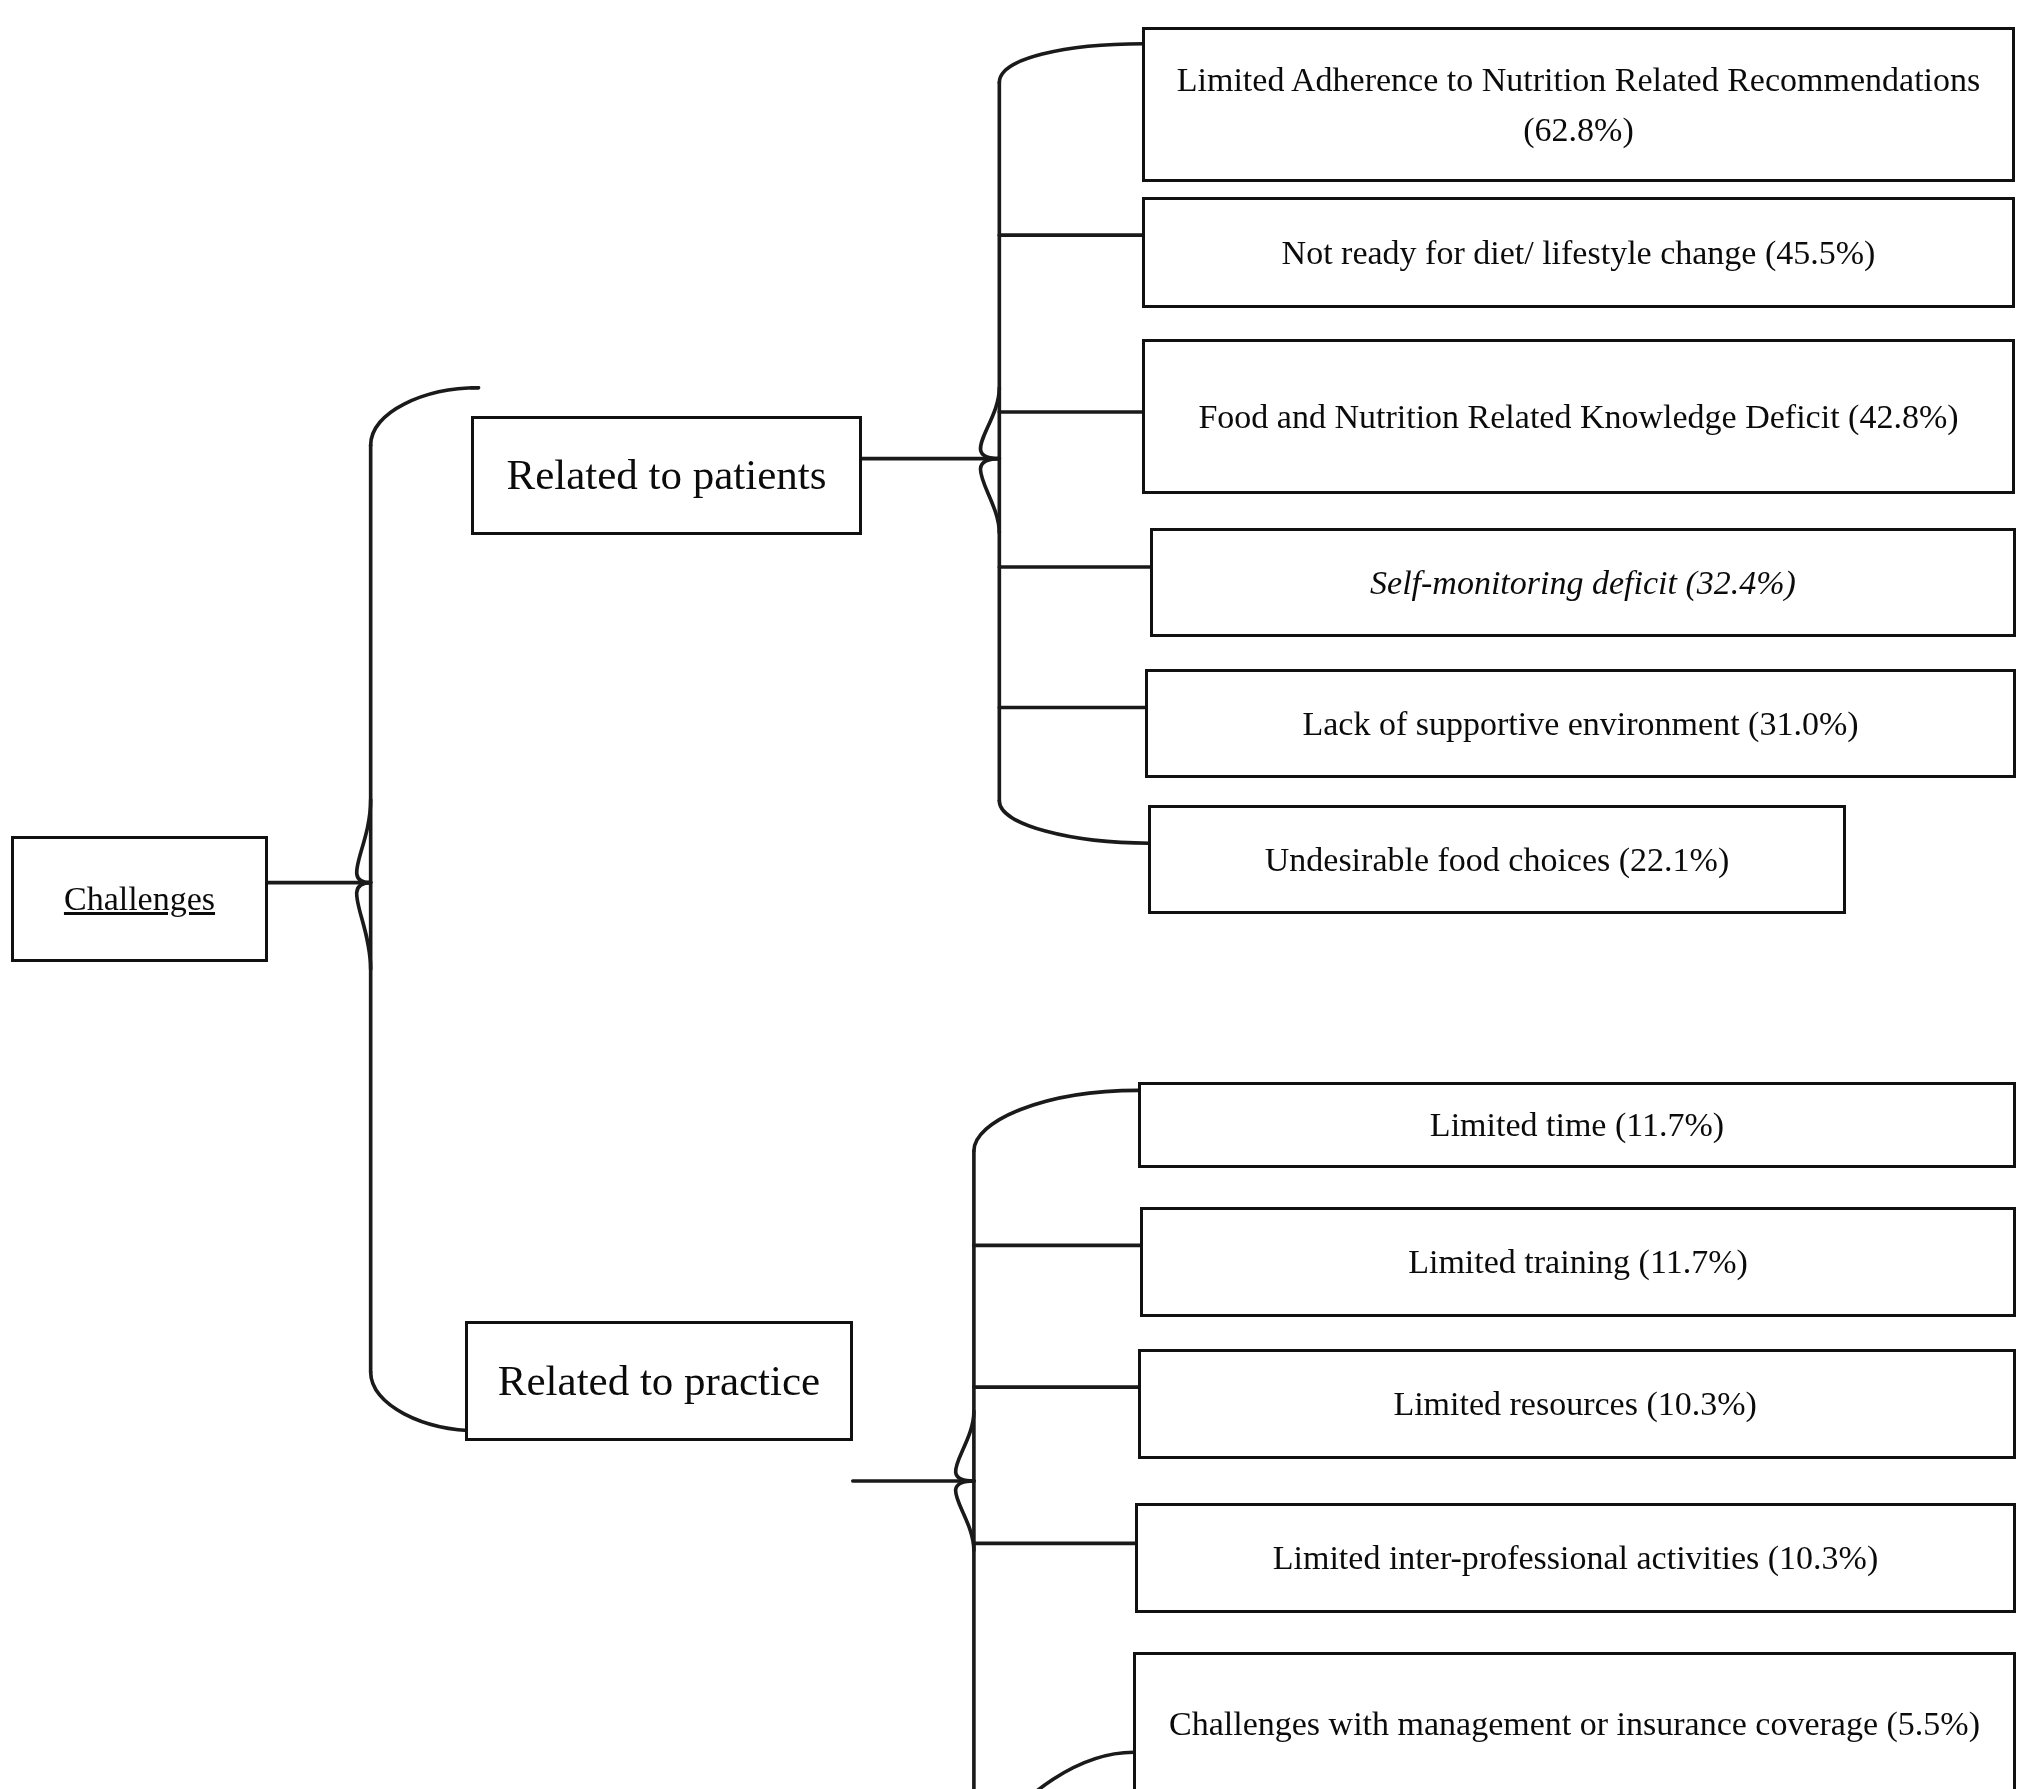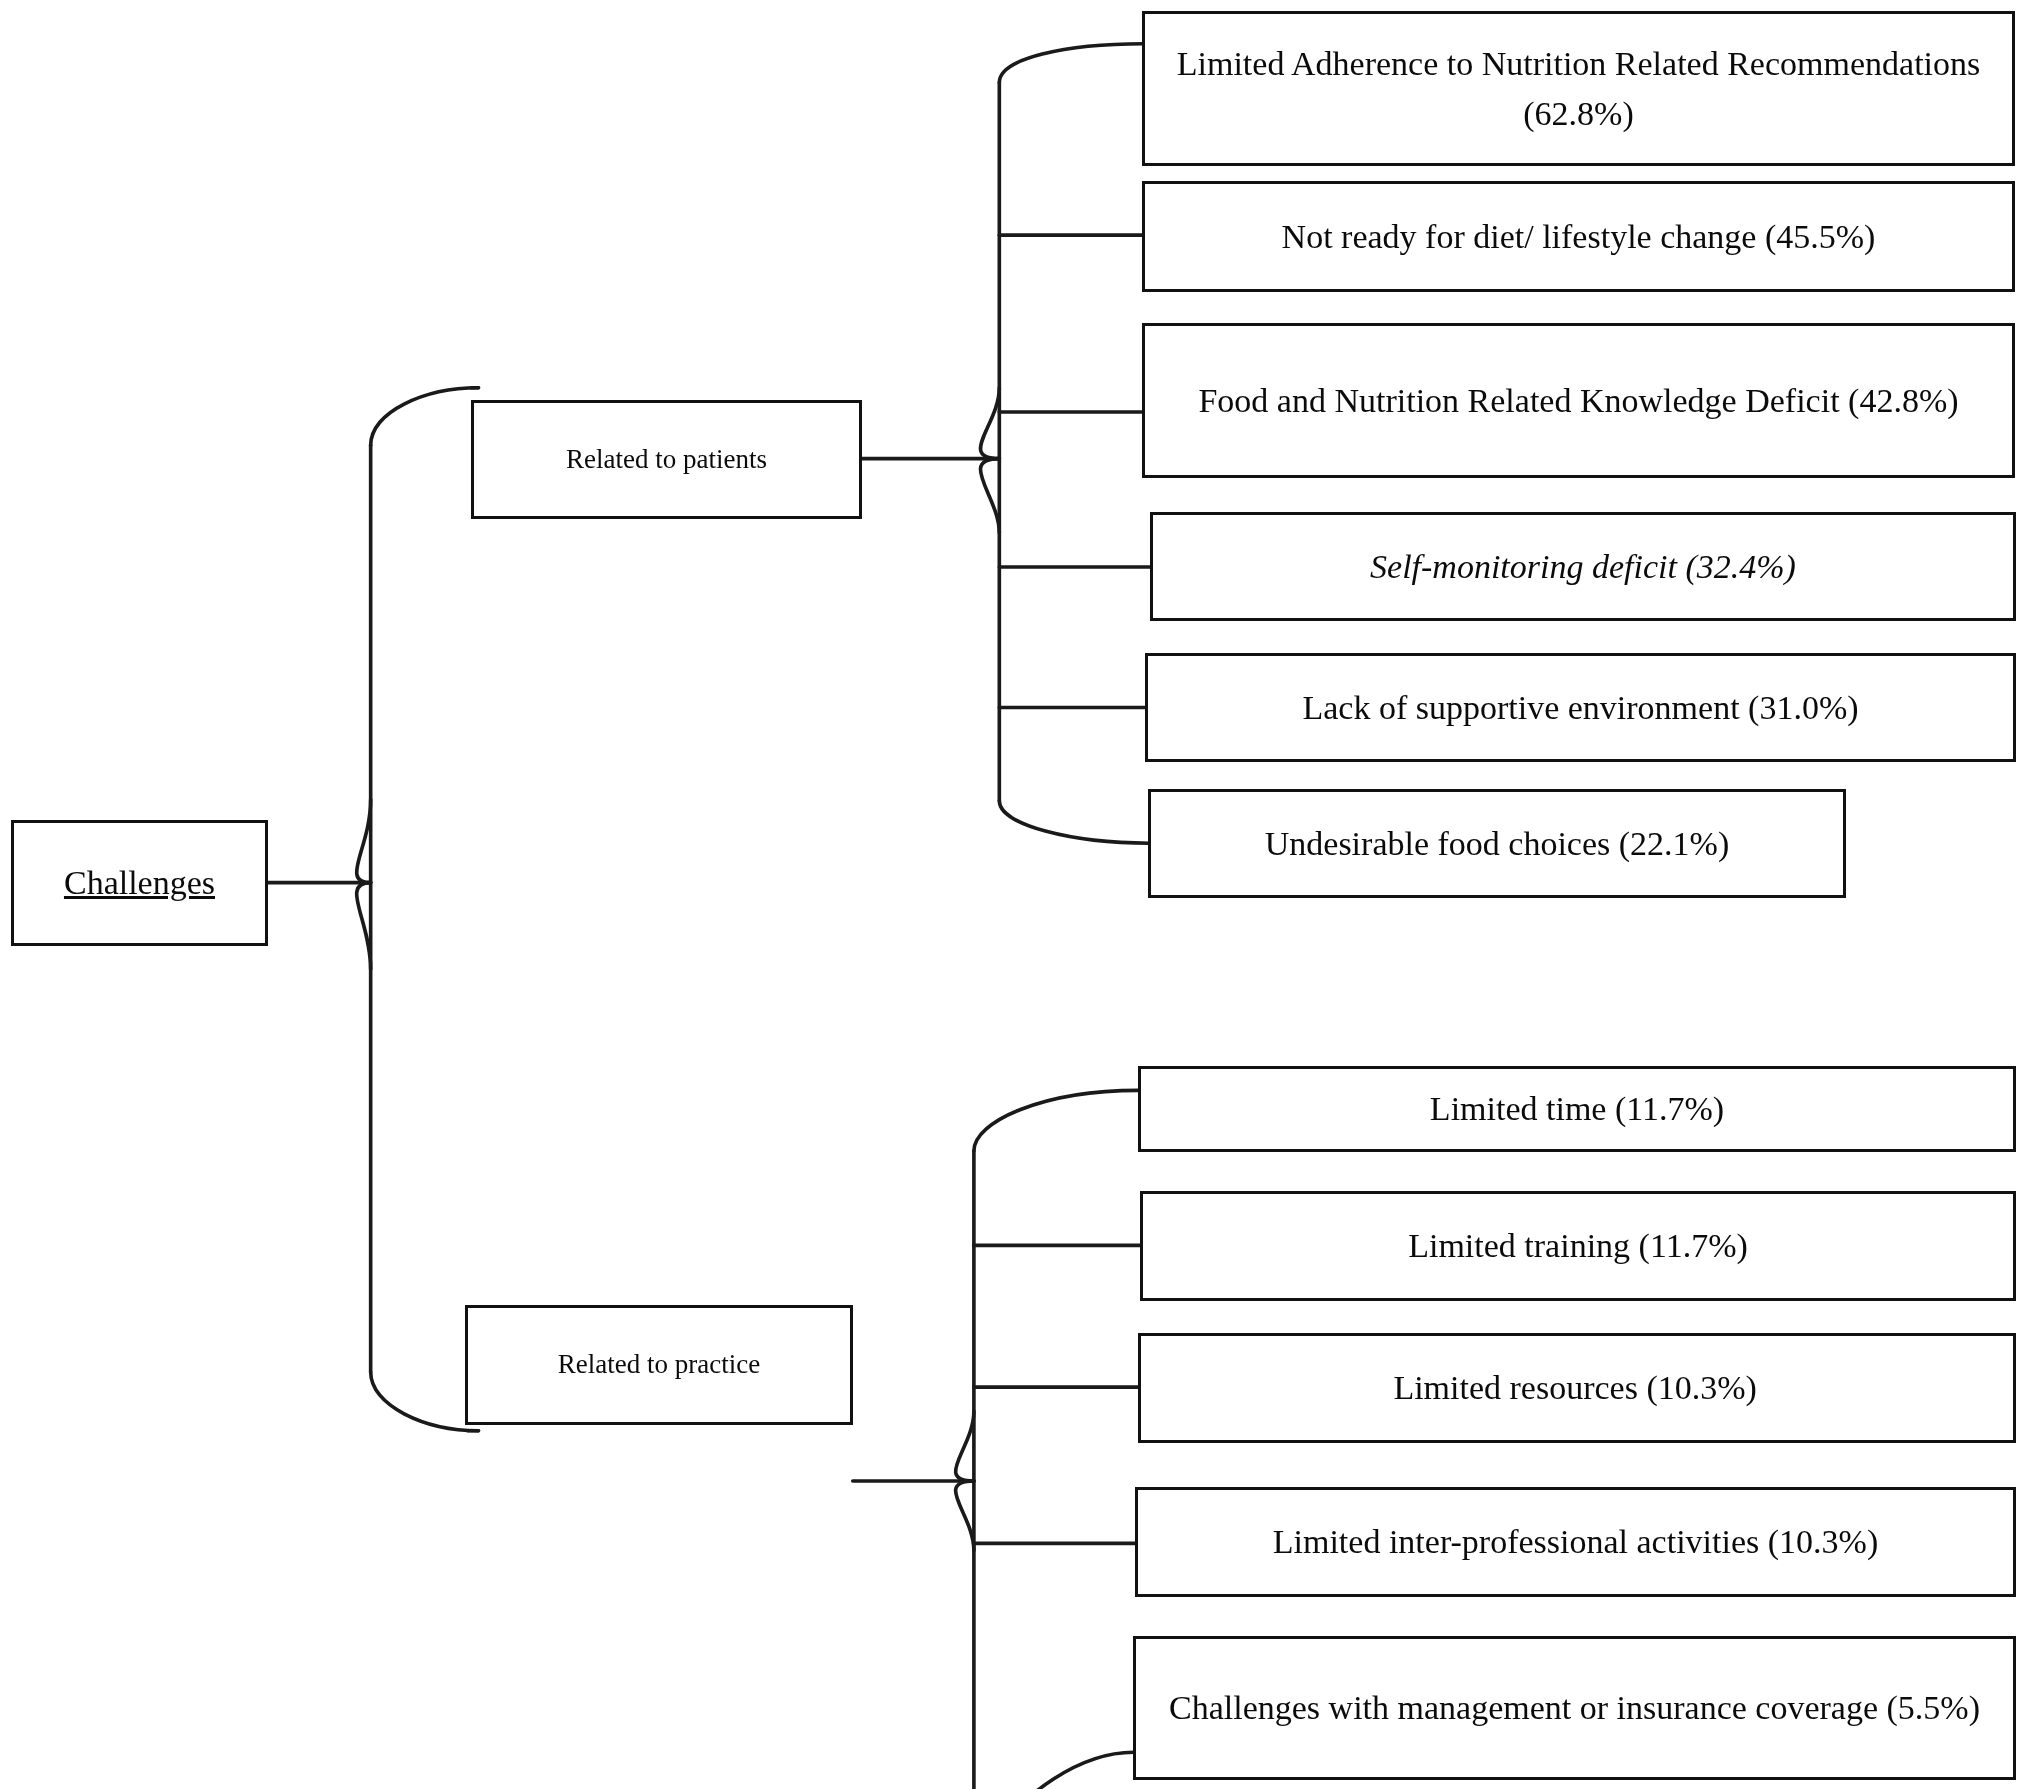--- a/index.html
+++ b/index.html
@@ -29,31 +29,32 @@
     background: #ffffff;
     border: 3px solid #111111;
     display: flex;
     align-items: center;
     justify-content: center;
     text-align: center;
     color: #0b0b0b;
     line-height: 1.45;
     padding: 3.6px 15.7px;
     z-index: 2;
+    margin-top: 16px;
   }
   .node-text {
     display: block;
     width: 100%;
   }
   .root-node {
     font-size: 34px;
     text-decoration: underline;
   }
   .branch-node {
-    font-size: 27px;
+    font-size: 43px;
   }
   .leaf-node {
     font-size: 34px;
   }
 </style>
 </head>
 <body>
 
 <div id="page">
 

